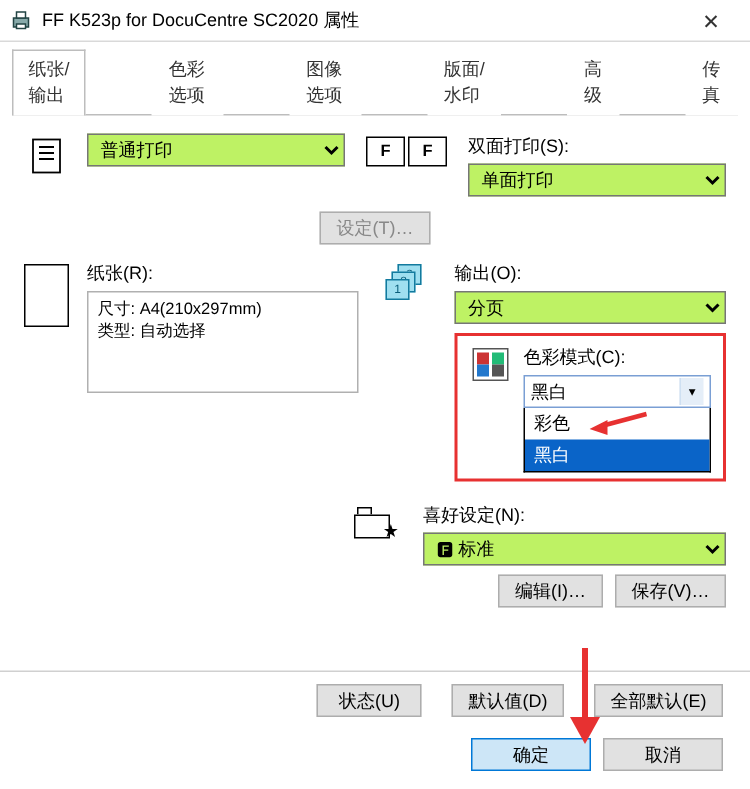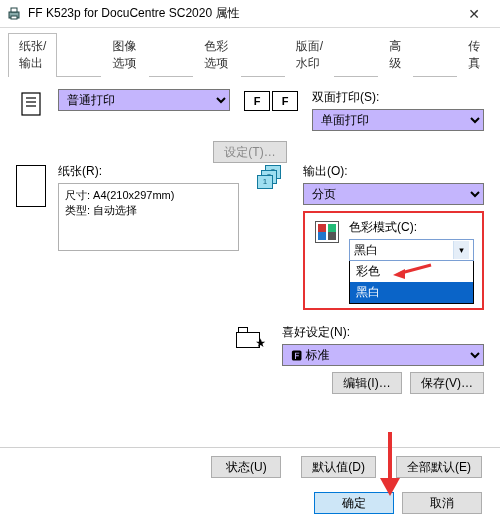--- a/index.html
+++ b/index.html
@@ -74,21 +74,21 @@
     padding-top: 2px;
   }
   .lbl { display: block; margin-bottom: 3px; }
   select, .fake-select {
     width: 100%;
     height: 22px;
     border: 1px solid #767676;
     font-family: inherit;
     font-size: 12px;
     padding: 0 4px;
-    background: #c4b5fd;
+    background: #bef264;
   }
   .btn {
     height: 22px;
     border: 1px solid #adadad;
     background: #e1e1e1;
     font-family: inherit;
     font-size: 12px;
     padding: 0 10px;
     cursor: pointer;
     min-width: 70px;
@@ -99,21 +99,21 @@
     border: 1px solid #000;
     background: #fff;
   }
   .paper-info {
     border: 1px solid #b0b0b0;
     padding: 4px 6px;
     height: 68px;
     font-size: 11px;
     line-height: 1.4;
   }
-  .center-row { text-align: center; margin: 6px 0 0 0; }
+  .center-row { text-align: center; margin: 6px 0 11px 0; }
   .red-box {
     border: 2px solid #e73131;
     padding: 6px 8px 4px 8px;
     position: relative;
     margin-top: 6px;
   }
   .dropdown-open {
     position: relative;
   }
   .combo-closed {
@@ -234,22 +234,22 @@
         <rect x="5" y="2" width="6" height="4" fill="#fff" stroke="#244"></rect>
         <rect x="5" y="10" width="6" height="3" fill="#fff" stroke="#244"></rect>
       </svg>
   </span>
   <span class="title">FF K523p for DocuCentre SC2020 属性</span>
   <span class="close">✕</span>
 </div>
 
 <div class="tabs">
   <div class="tab active">纸张/输出</div>
+  <div class="tab">色彩选项</div>
   <div class="tab">图像选项</div>
-  <div class="tab">色彩选项</div>
   <div class="tab">版面/水印</div>
   <div class="tab">高级</div>
   <div class="tab">传真</div>
 </div>
 
 <div class="content">
 
   <div class="row">
     <div class="icon-slot">
       <svg width="22" height="26">

